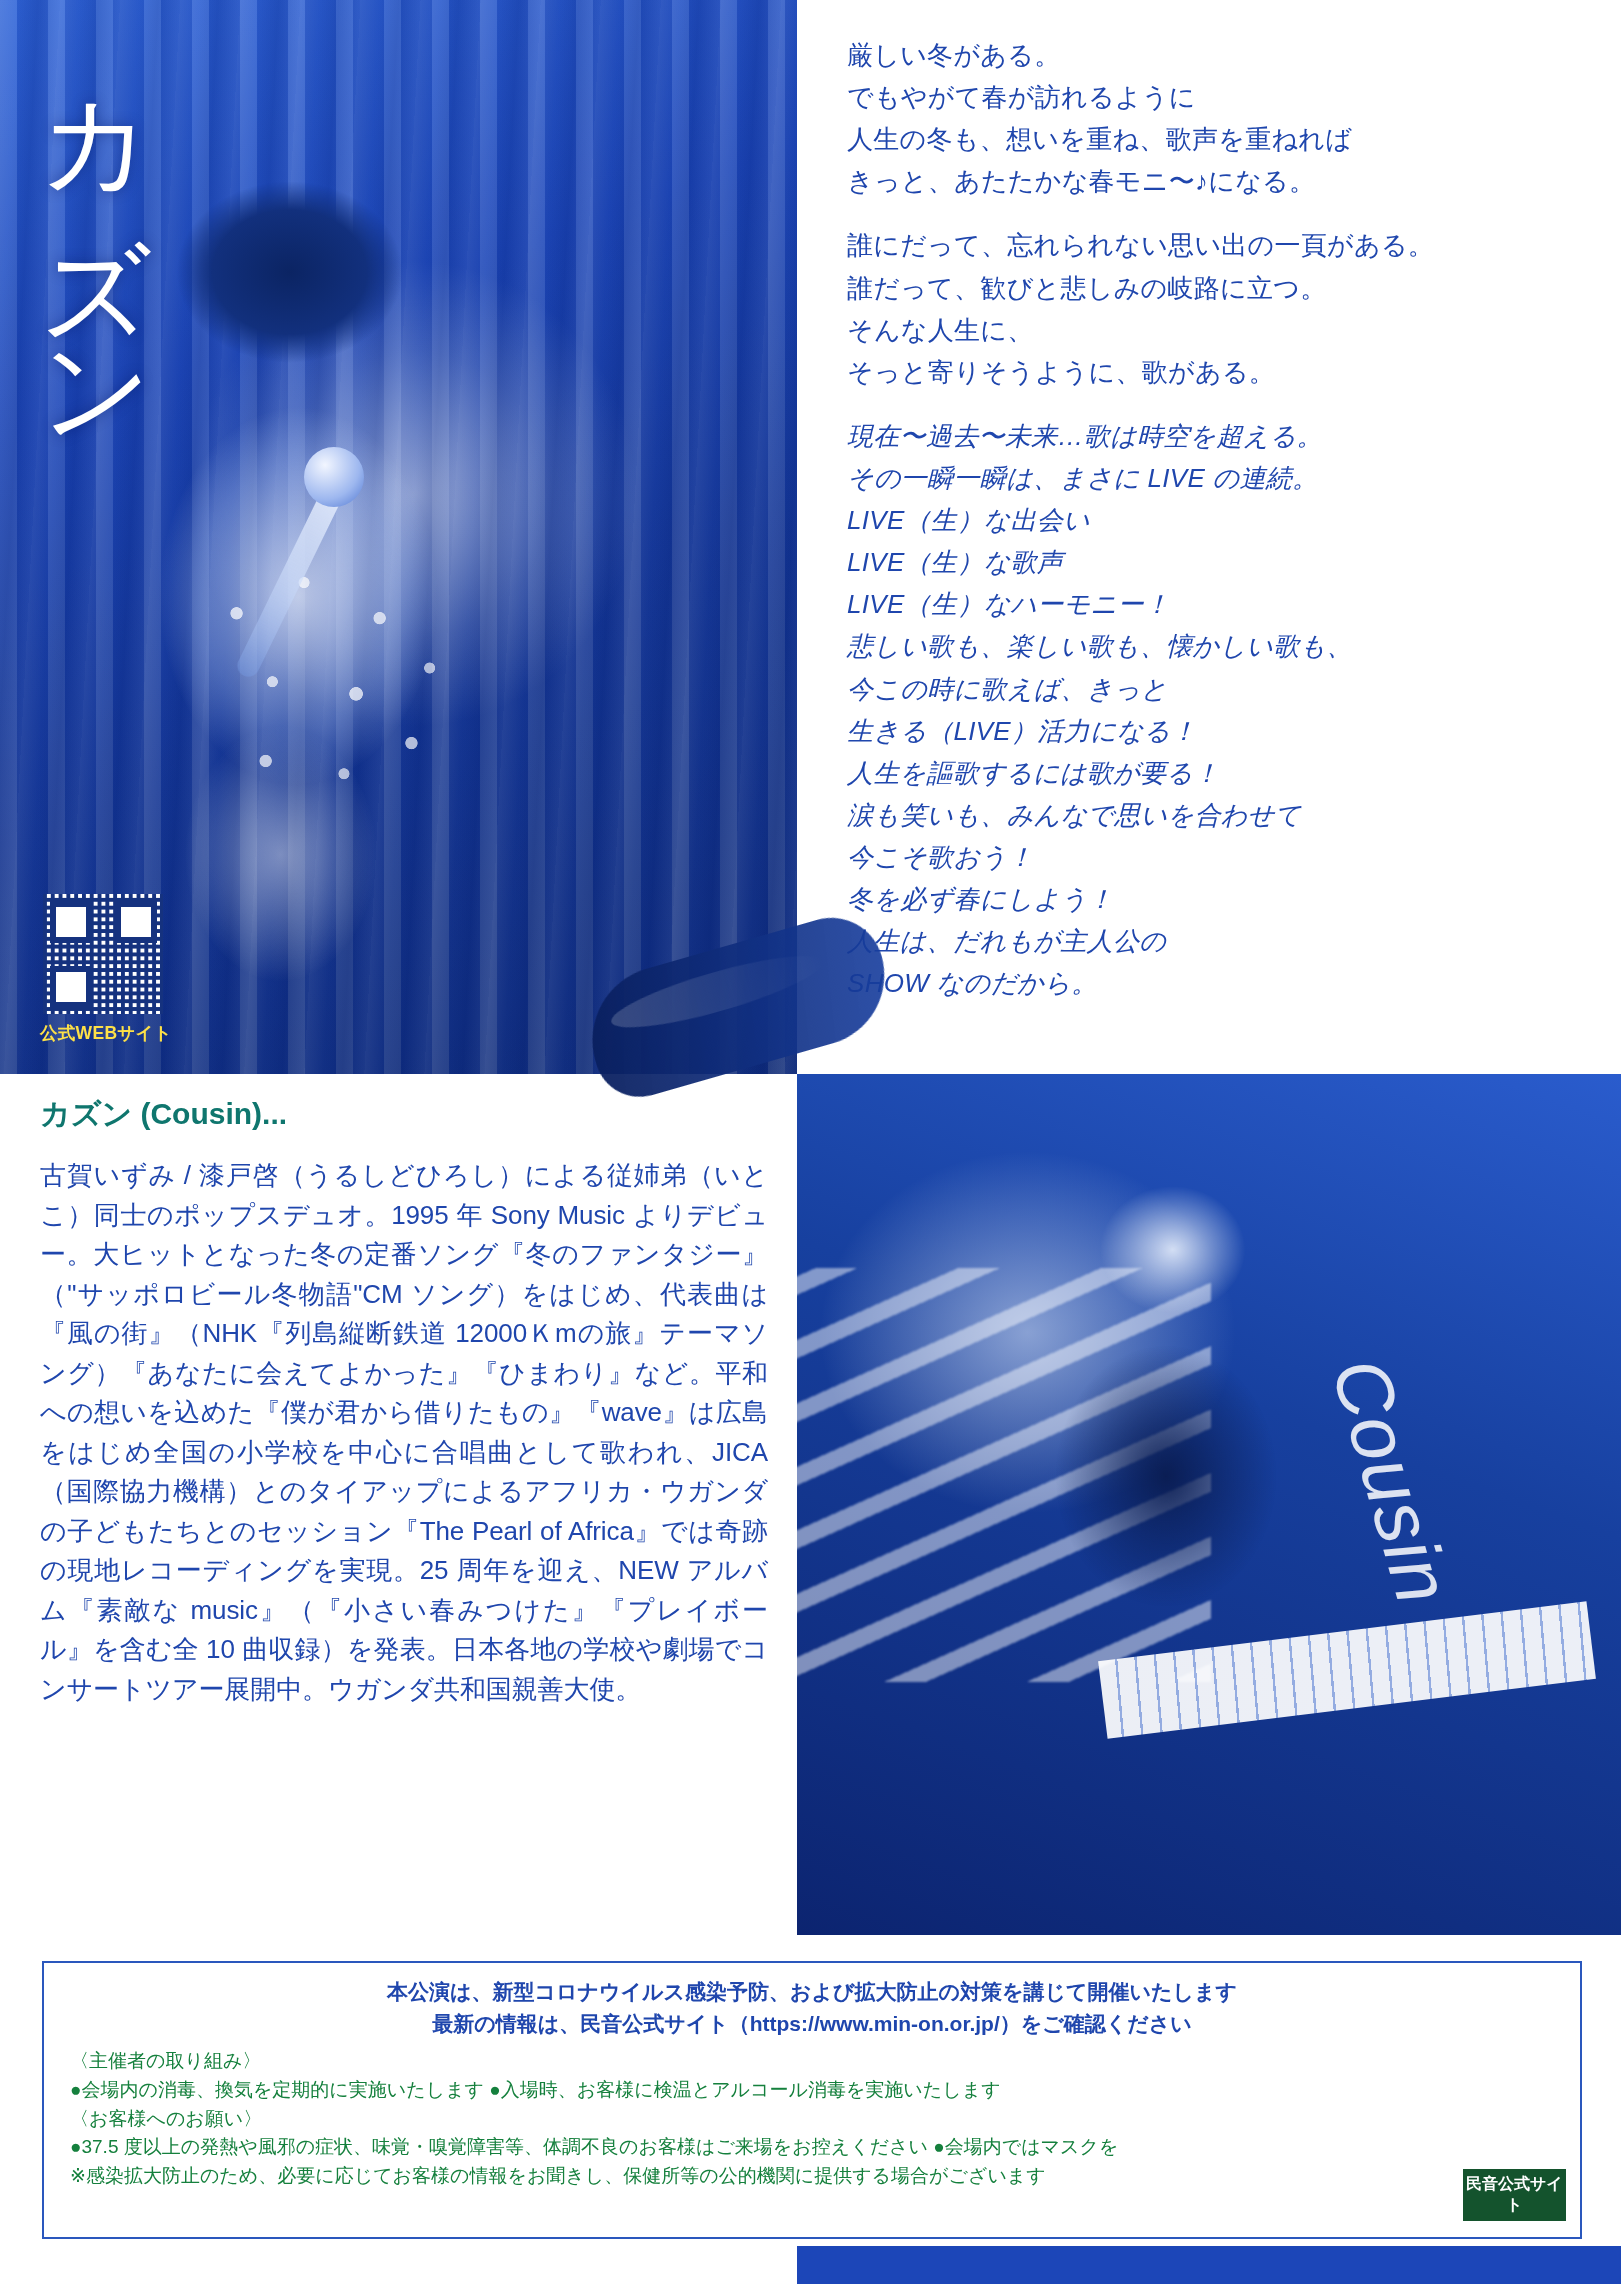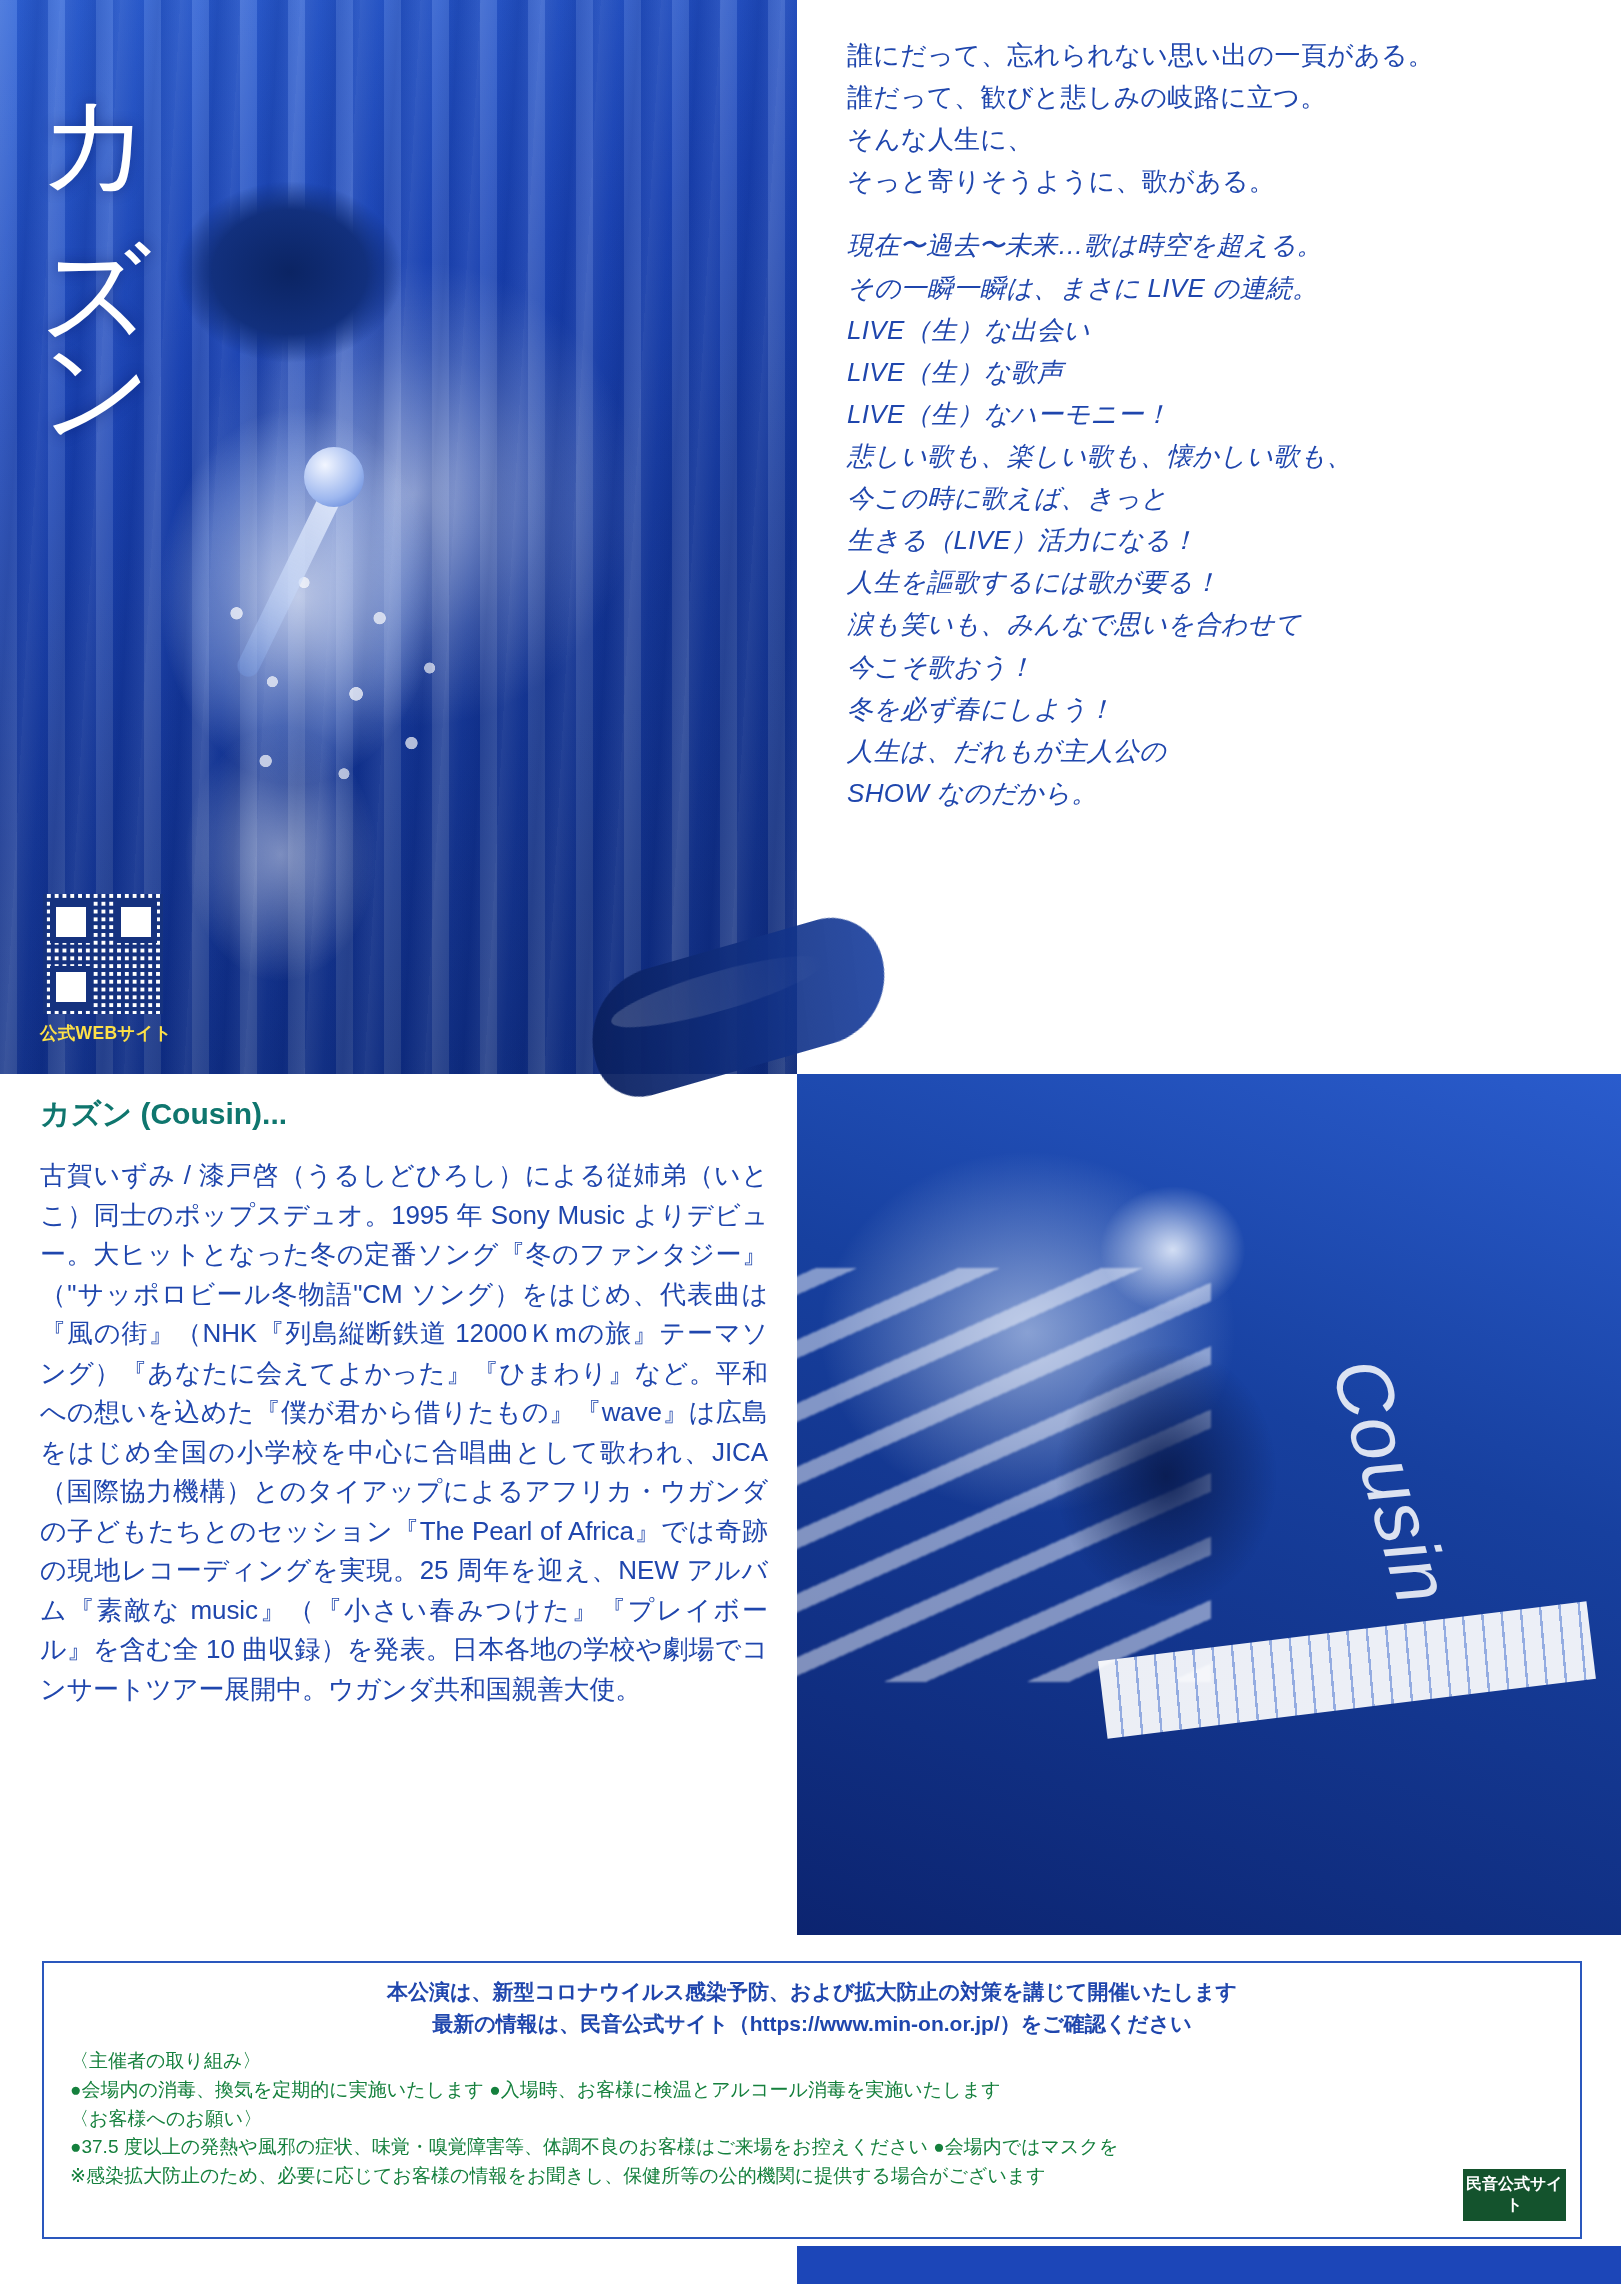--- a/index.html
+++ b/index.html
@@ -344,20 +344,24 @@
 
     <div class="artist-name">カズン</div>
 
     <div class="qr-top qr">
       <span class="qr-eye3"></span>
     </div>
     <div class="qr-label-top">公式WEBサイト</div>
   </div>
 
   <div class="lyrics">
+    <p style="white-space: pre-line;">厳しい冬がある。
+でもやがて春が訪れるように
+人生の冬も、想いを重ね、歌声を重ねれば
+きっと、あたたかな春モニ〜♪になる。</p>
     <p style="white-space: pre-line;">誰にだって、忘れられない思い出の一頁がある。
 誰だって、歓びと悲しみの岐路に立つ。
 そんな人生に、
 そっと寄りそうように、歌がある。</p>
     <p style="white-space: pre-line;">現在〜過去〜未来…歌は時空を超える。
 その一瞬一瞬は、まさに LIVE の連続。
 LIVE（生）な出会い
 LIVE（生）な歌声
 LIVE（生）なハーモニー！
 悲しい歌も、楽しい歌も、懐かしい歌も、

